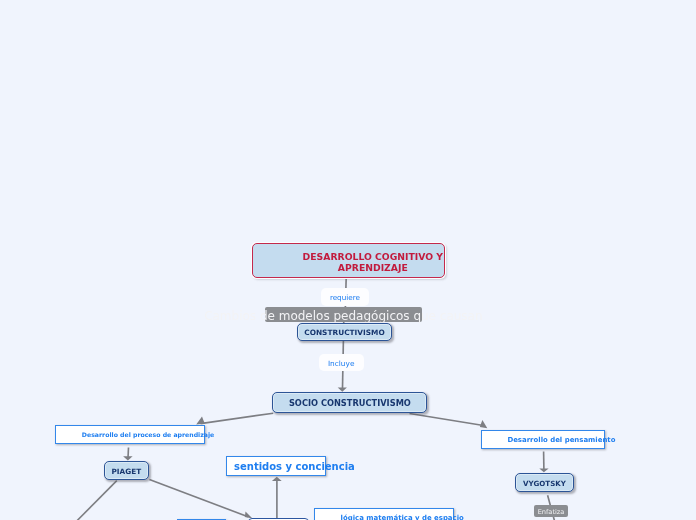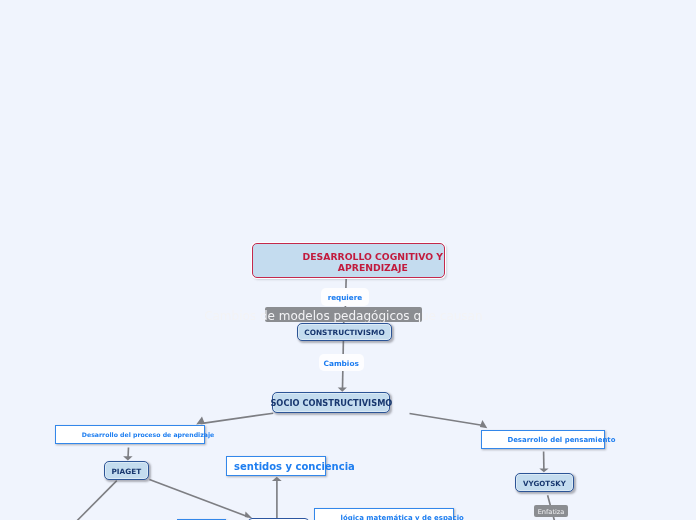--- a/index.html
+++ b/index.html
@@ -39,21 +39,21 @@
     box-shadow:1.2px 1.4px 2px rgba(80,80,90,.42);
     padding-left:37px;
   }
   
   .n-partial-dark{
     border:1.7px solid #2c55a0;border-radius:4px;background:#ffffff;
   }
   
   .lab-w{
     position:absolute;background:#fdfdff;border-radius:5px;
-    color:#1a7bf0;font-weight:bold;
+    color:#1a7bf0;font-weight:normal;
     display:flex;align-items:center;justify-content:center;text-align:center;
     white-space:nowrap;
   }
   
   .lab-g{
     position:absolute;background:#8b8d91;border-radius:2px;
     color:#f3f3f5;font-weight:normal;line-height:1;
     display:flex;align-items:center;justify-content:center;text-align:center;
     white-space:nowrap;
   }
@@ -100,24 +100,24 @@
 
   <div class="lab-g" style="left:264.6px;top:307.3px;width:157.5px;height:15px;font-size:12px;">
     <span>Cambios de modelos pedagógicos que causan</span>
   </div>
 
   <div class="node n-dark" style="left:297.1px;top:322.8px;width:94.8px;height:18.5px;font-size:7.38px;">
     <span>CONSTRUCTIVISMO</span>
   </div>
 
   <div class="lab-w" style="left:318.6px;top:354px;width:45.2px;height:17.1px;font-size:7.39px;">
-    <span>Cambios</span>
+    <span>Incluye</span>
   </div>
 
-  <div class="node n-dark" style="left:272.4px;top:391.7px;width:118px;height:21.2px;font-size:8.25px;">
+  <div class="node n-dark" style="left:272.4px;top:391.7px;width:155px;height:21.2px;font-size:8.25px;">
     <span>SOCIO CONSTRUCTIVISMO</span>
   </div>
 
   <div class="node n-white" style="left:54.6px;top:424.5px;width:150px;height:19.7px;font-size:6.2px;">
     <span>Desarrollo del proceso de aprendizaje</span>
   </div>
 
   <div class="node n-dark" style="left:103.9px;top:460.6px;width:44.8px;height:19.8px;font-size:7.31px;">
     <span>PIAGET</span>
   </div>

